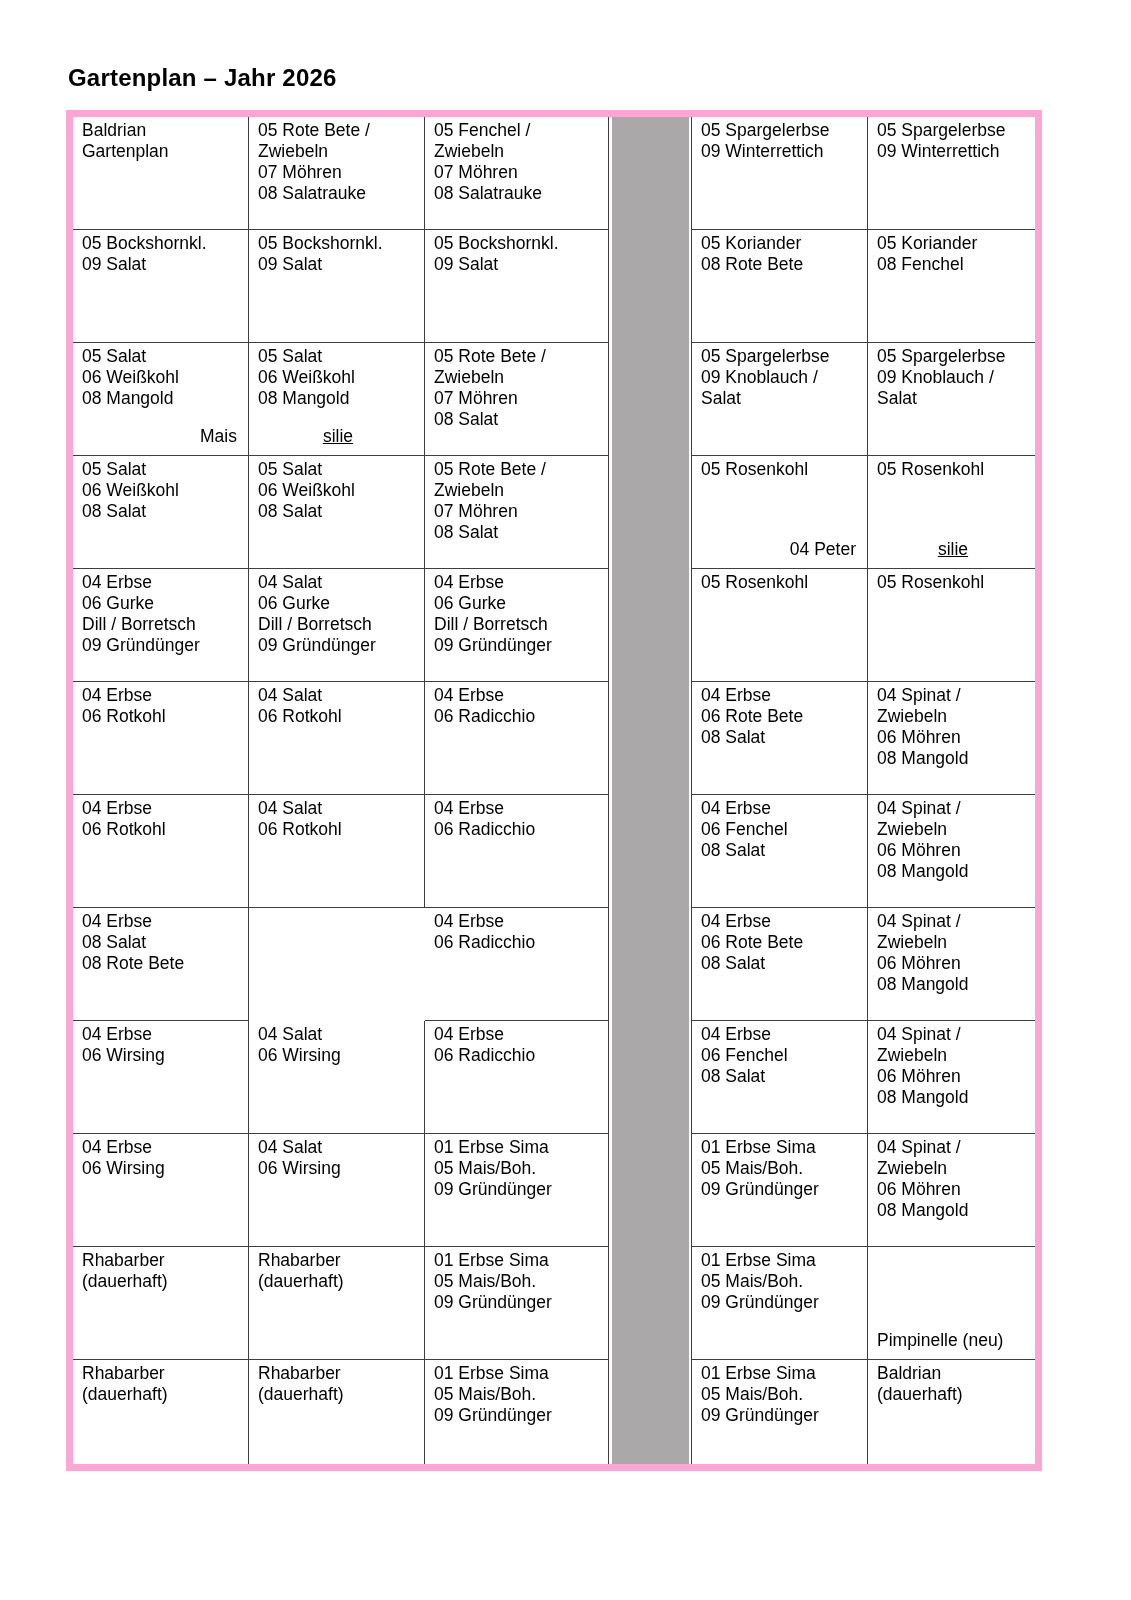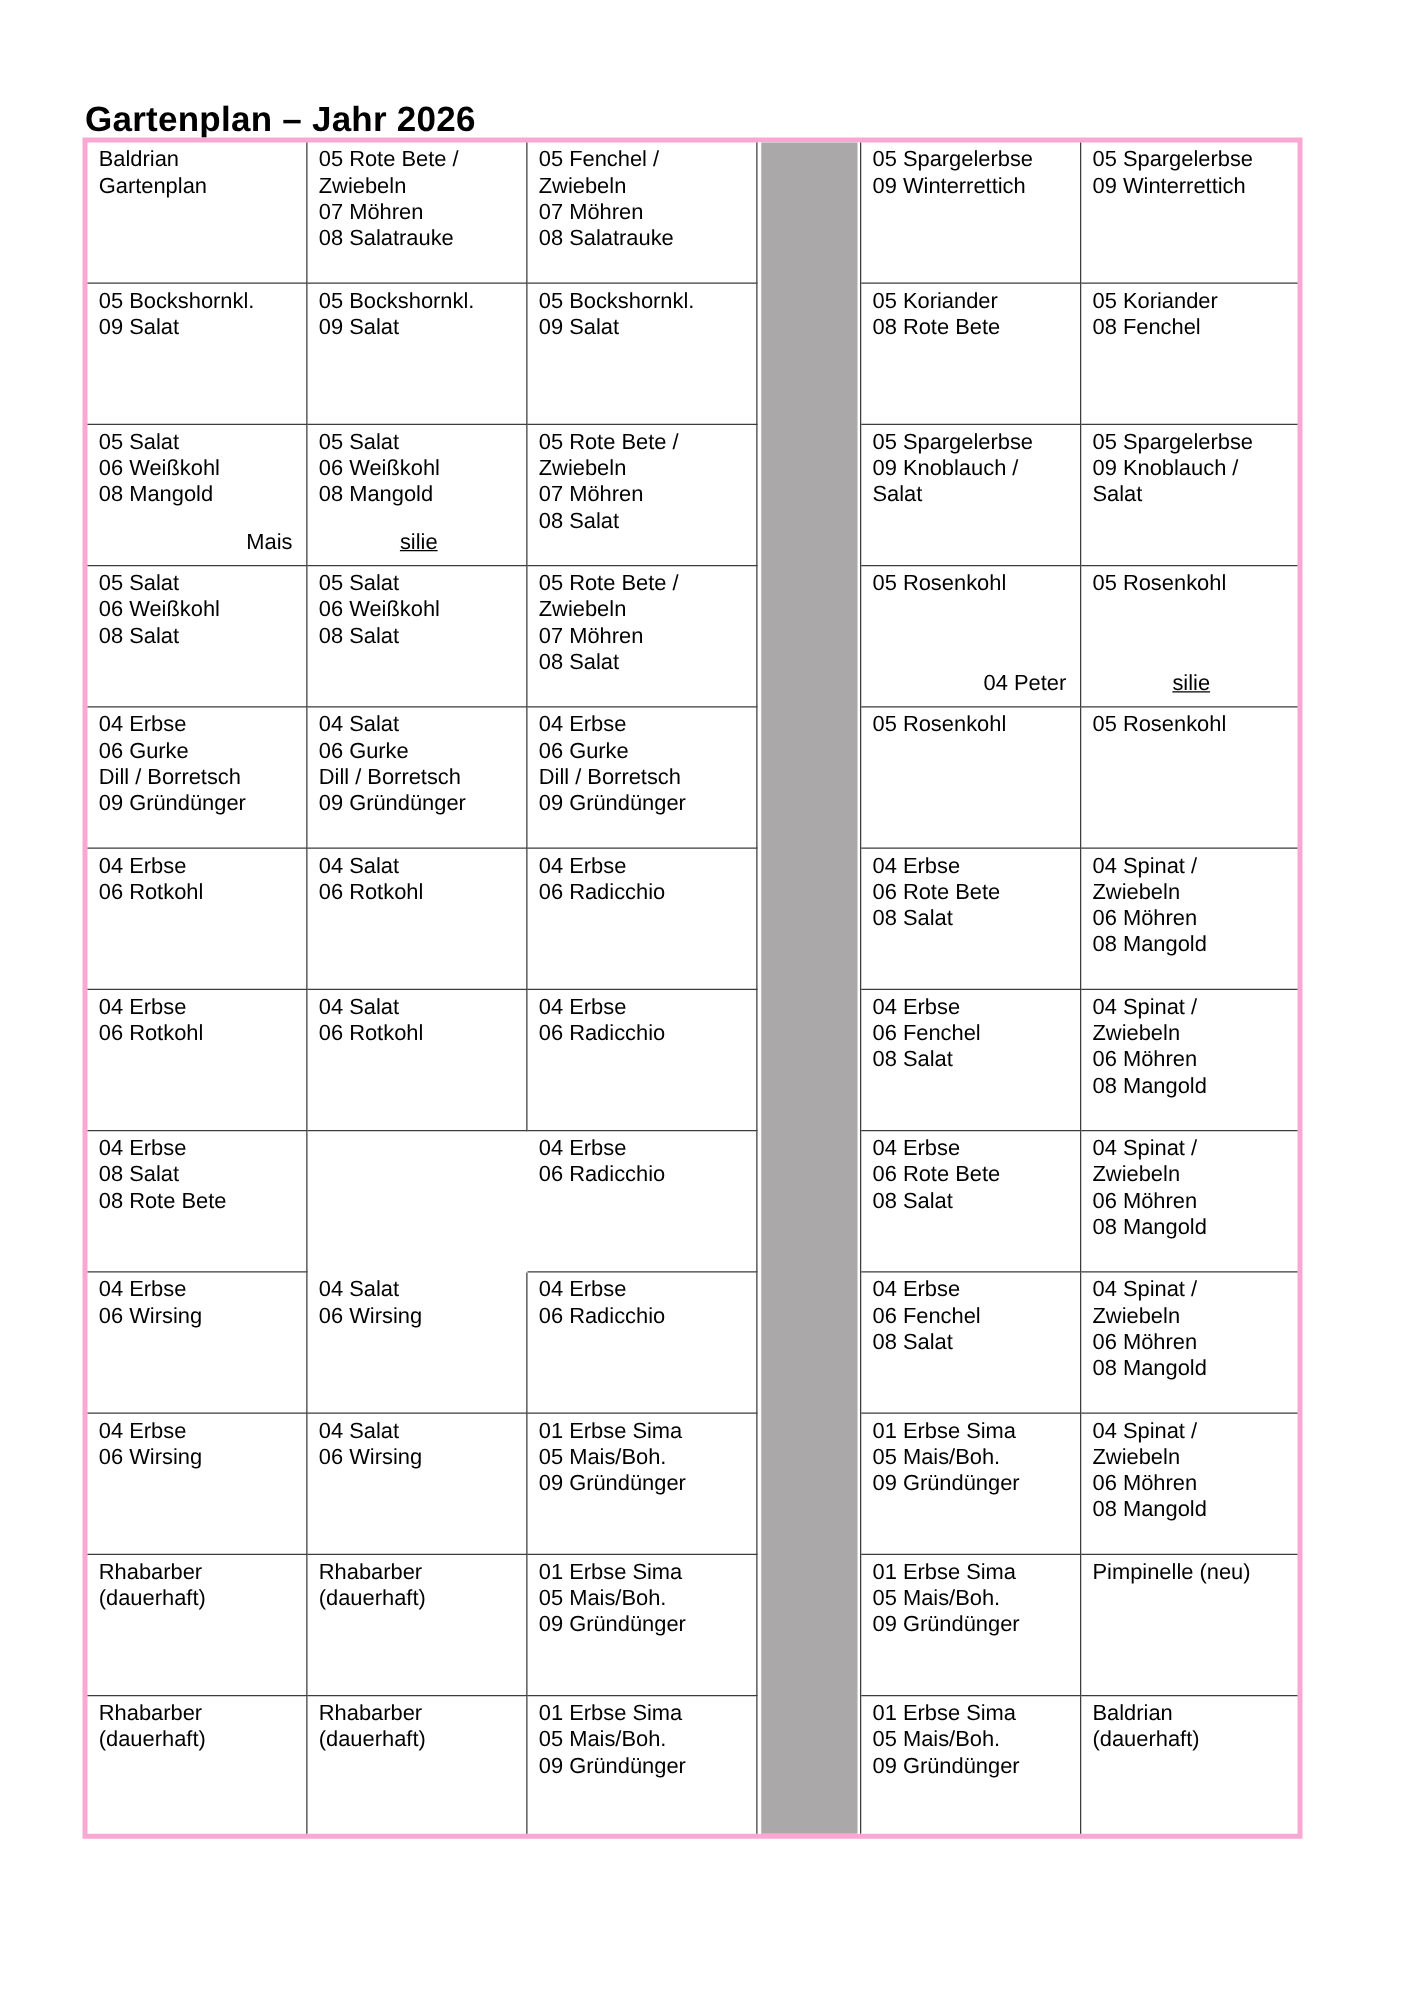--- a/index.html
+++ b/index.html
@@ -11,38 +11,38 @@
     position: relative;
     width: 1131px;
     height: 1600px;
     font-family: "Liberation Sans", sans-serif;
     color: #000000;
     overflow: hidden;
   }
   .page-title {
     position: absolute;
     left: 68px;
-    top: 80px;
+    top: 64px;
     margin: 0;
-    font-size: 28px;
+    font-size: 24px;
     font-weight: bold;
     letter-spacing: 0.2px;
     white-space: nowrap;
   }
   .garden-table {
     position: absolute;
     left: 66px;
     top: 110px;
     width: 976px;
     height: 1361px;
     box-sizing: border-box;
     display: grid;
     grid-template-columns: 176px 176px 184px 83px 176px auto;
     grid-template-rows: repeat(11, 113px) auto;
-    border: 4px solid #f9a8d4;
+    border: 7px solid #f9a8d4;
     background: #ffffff;
   }
   .cell {
     box-sizing: border-box;
     border-right: 1.5px solid #3d3d3d;
     border-bottom: 1.5px solid #3d3d3d;
     padding: 3px 6px 8px 9px;
     font-size: 17.5px;
     line-height: 21px;
     display: flex;
@@ -322,21 +322,21 @@
     <div class="cell" style="grid-area: 11 / 3;">
       <div class="cell-line">01 Erbse Sima</div>
       <div class="cell-line">05 Mais/Boh.</div>
       <div class="cell-line">09 Gründünger</div>
     </div>
     <div class="cell" style="grid-area: 11 / 5;">
       <div class="cell-line">01 Erbse Sima</div>
       <div class="cell-line">05 Mais/Boh.</div>
       <div class="cell-line">09 Gründünger</div>
     </div>
-    <div class="cell last-col" style="grid-area: 11 / 6;">
+    <div class="cell last-col" style="grid-area: 11 / 6; justify-content: flex-end;">
       <div class="cell-line">Pimpinelle (neu)</div>
     </div>
     <div class="cell last-row" style="grid-area: 12 / 1;">
       <div class="cell-line">Rhabarber</div>
       <div class="cell-line">(dauerhaft)</div>
     </div>
     <div class="cell last-row" style="grid-area: 12 / 2;">
       <div class="cell-line">Rhabarber</div>
       <div class="cell-line">(dauerhaft)</div>
     </div>

